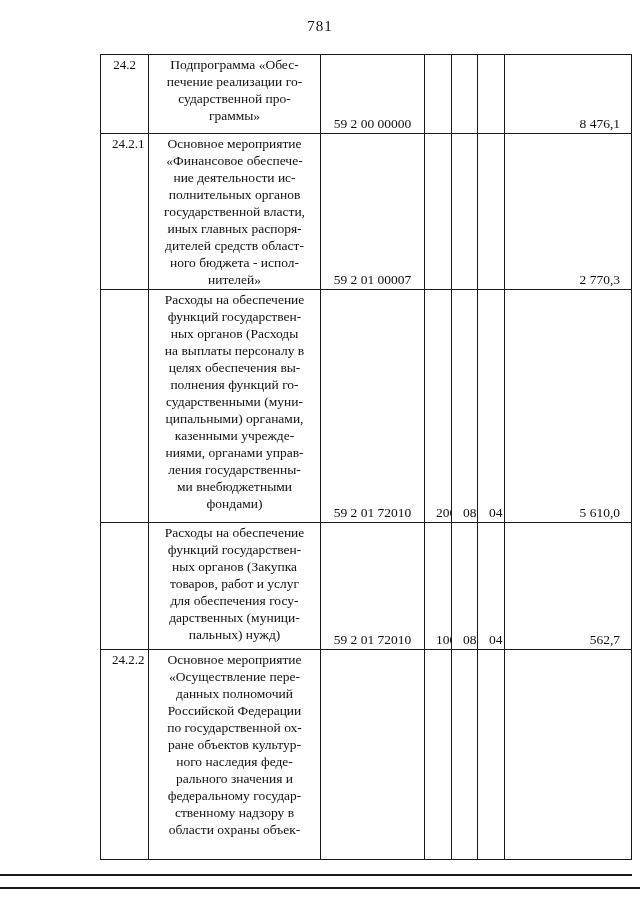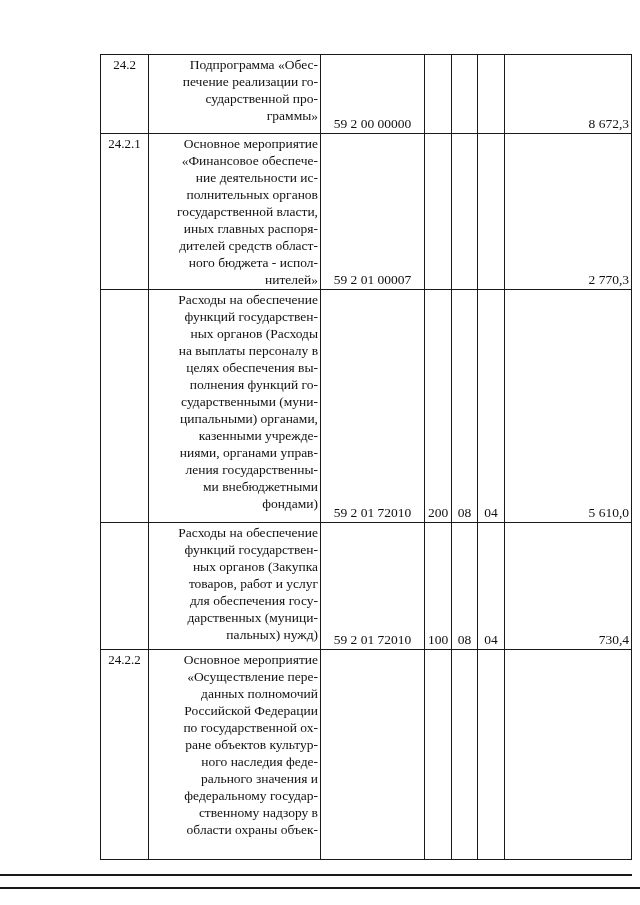--- a/index.html
+++ b/index.html
@@ -30,31 +30,31 @@
     top: 54px;
     left: 100px;
     width: 531px;
     border-collapse: collapse;
     table-layout: fixed;
     font-size: 13.5px;
     line-height: 17px;
   }
   table.budget-table td {
     border: 1px solid #1a1a1a;
-    padding: 1px 2px;
+    padding: 1px 11px;
     overflow: hidden;
   }
   td.cell-code {
     vertical-align: top;
     text-align: center;
     font-size: 13px;
   }
   td.cell-name {
     vertical-align: top;
-    text-align: right;
+    text-align: center;
     padding-left: 4px;
     padding-right: 2px;
     white-space: pre-line;
     margin-left: 28px;
   }
   td.cell-csr {
     vertical-align: bottom;
     text-align: center;
     white-space: nowrap;
     padding-bottom: 2px;
@@ -87,20 +87,21 @@
     width: 640px;
     height: 2px;
     background: #1a1a1a;
   }
 </style>
 </head>
 <body>
 
 <div class="page">
 
+  <div class="page-number">781</div>
 
   <table class="budget-table">
     <colgroup>
       <col style="width:48px">
       <col style="width:172px">
       <col style="width:104px">
       <col style="width:27px">
       <col style="width:26px">
       <col style="width:27px">
       <col style="width:127px">
@@ -109,21 +110,21 @@
       <tr style="height:79px">
         <td class="cell-code">24.2</td>
         <td class="cell-name">Подпрограмма «Обес-
 печение реализации го-
 сударственной про-
 граммы»</td>
         <td class="cell-csr">59 2 00 00000</td>
         <td class="cell-small"></td>
         <td class="cell-small"></td>
         <td class="cell-small"></td>
-        <td class="cell-amount">8 672,3</td>
+        <td class="cell-amount">8 476,1</td>
       </tr>
       <tr style="height:154px">
         <td class="cell-code">24.2.1</td>
         <td class="cell-name">Основное мероприятие
 «Финансовое обеспече-
 ние деятельности ис-
 полнительных органов
 государственной власти,
 иных главных распоря-
 дителей средств област-
@@ -162,21 +163,21 @@
 функций государствен-
 ных органов (Закупка
 товаров, работ и услуг
 для обеспечения госу-
 дарственных (муници-
 пальных) нужд)</td>
         <td class="cell-csr">59 2 01 72010</td>
         <td class="cell-small">100</td>
         <td class="cell-small">08</td>
         <td class="cell-small">04</td>
-        <td class="cell-amount">730,4</td>
+        <td class="cell-amount">562,7</td>
       </tr>
       <tr style="height:210px">
         <td class="cell-code">24.2.2</td>
         <td class="cell-name">Основное мероприятие
 «Осуществление пере-
 данных полномочий
 Российской Федерации
 по государственной ох-
 ране объектов культур-
 ного наследия феде-

